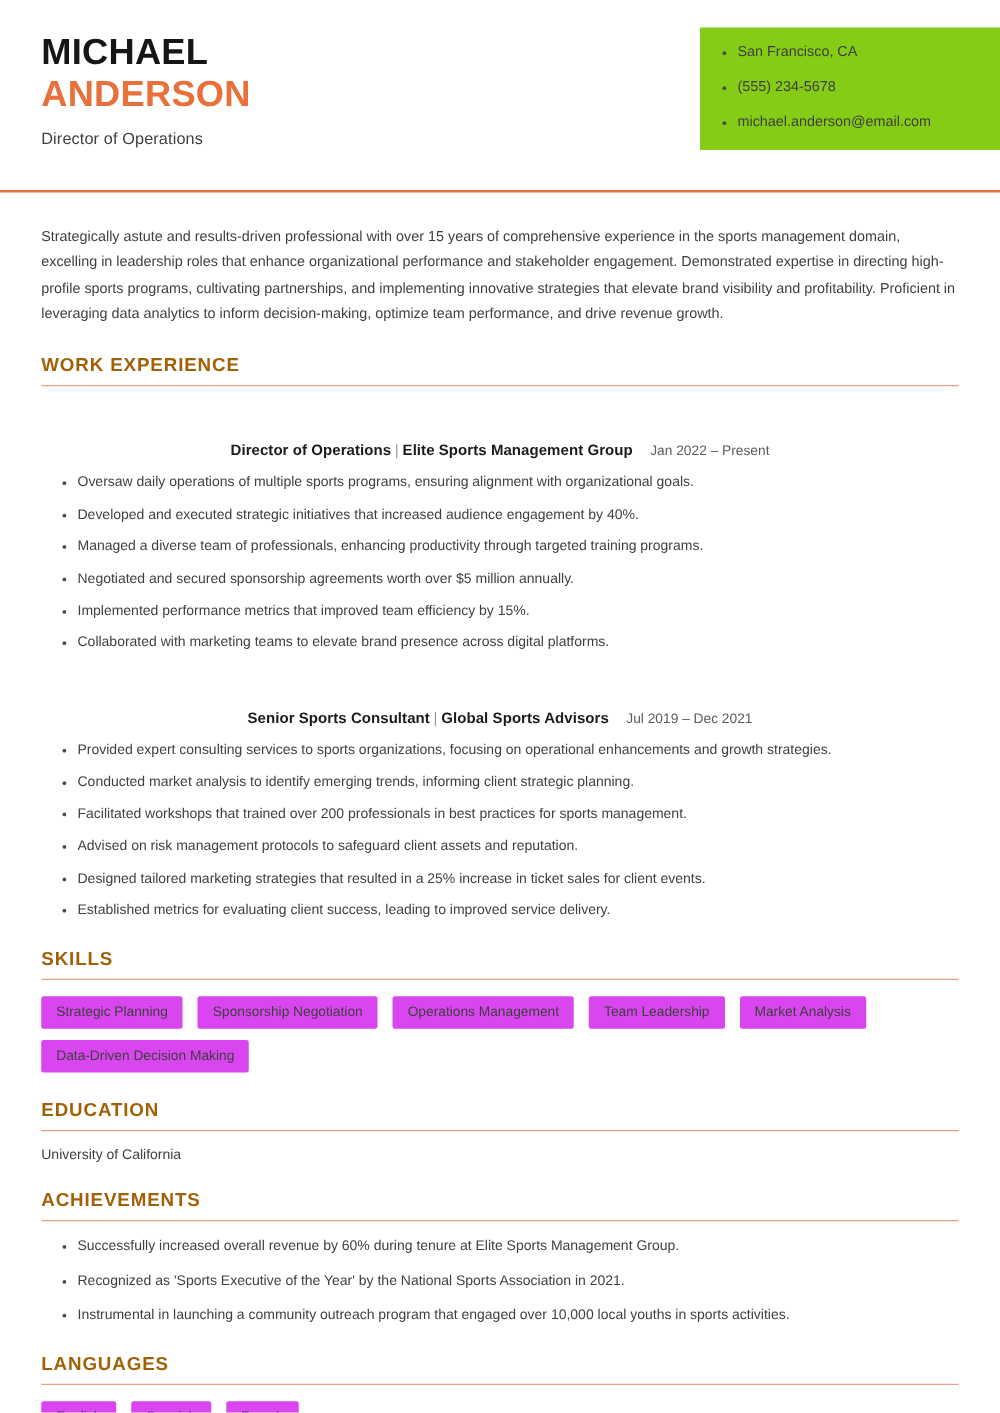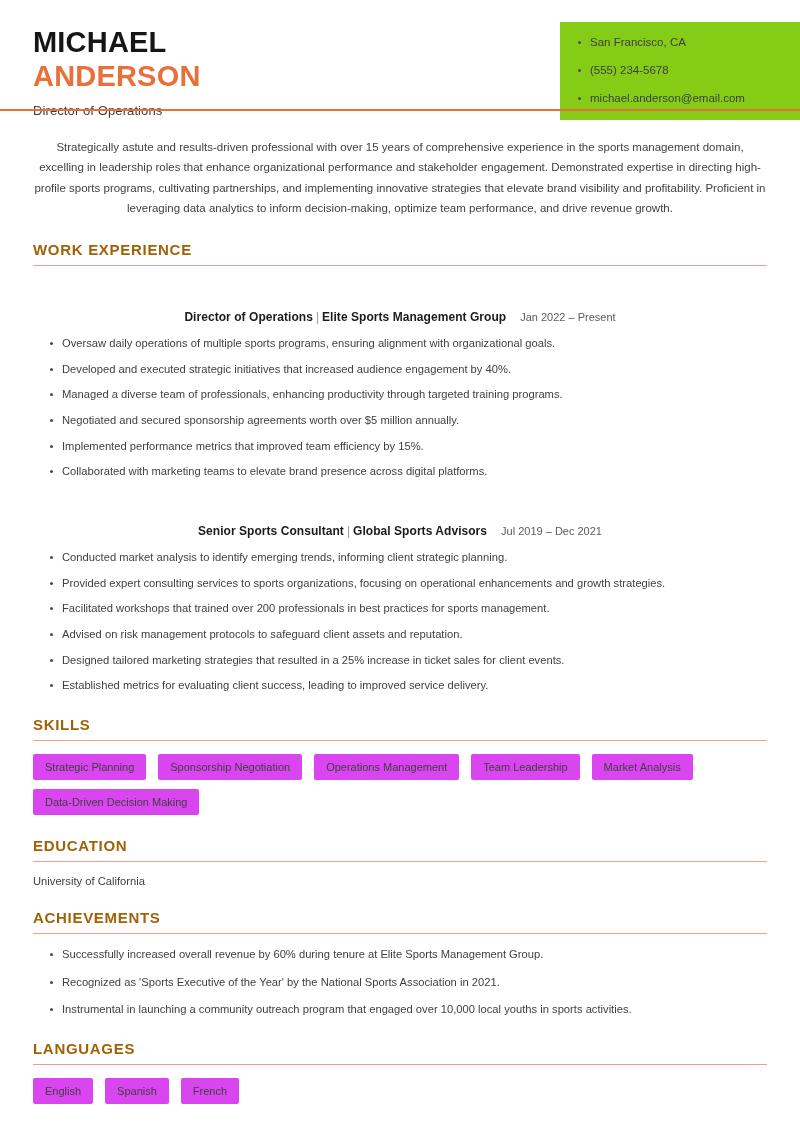--- a/index.html
+++ b/index.html
@@ -16,21 +16,21 @@
     position: relative;
     overflow: hidden;
   }
 
   
   .header {
     display: flex;
     align-items: flex-start;
     justify-content: space-between;
     padding: 0;
-    height: 111px;
+    height: 154px;
     position: relative;
   }
   .header-left {
     padding: 26px 0 0 33px;
   }
   .name-line {
     font-size: 29px;
     font-weight: bold;
     letter-spacing: 0.2px;
     line-height: 1.17;
@@ -86,21 +86,21 @@
   
   .content {
     padding: 0 33px;
   }
   .summary {
     font-size: 11.5px;
     line-height: 1.78;
     color: #3f3f3f;
     margin: 26px 0 0 0;
     max-width: 735px;
-    text-align: center;
+    text-align: left;
   }
 
   
   .section { margin-top: 22px; }
   .section-title {
     color: #a16207;
     font-size: 15px;
     font-weight: bold;
     letter-spacing: 0.7px;
     margin: 0 0 7px 0;
@@ -250,22 +250,22 @@
     </div>
 
     <div class="entry exp-entry">
       <div class="entry-head">
         <div class="entry-title">
           <span>Senior Sports Consultant</span><span class="entry-sep">|</span><span>Global Sports Advisors</span>
         </div>
         <div class="entry-date">Jul 2019 – Dec 2021</div>
       </div>
       <ul class="bullets">
+        <li>Provided expert consulting services to sports organizations, focusing on operational enhancements and growth strategies.</li>
         <li>Conducted market analysis to identify emerging trends, informing client strategic planning.</li>
-        <li>Provided expert consulting services to sports organizations, focusing on operational enhancements and growth strategies.</li>
         <li>Facilitated workshops that trained over 200 professionals in best practices for sports management.</li>
         <li>Advised on risk management protocols to safeguard client assets and reputation.</li>
         <li>Designed tailored marketing strategies that resulted in a 25% increase in ticket sales for client events.</li>
         <li>Established metrics for evaluating client success, leading to improved service delivery.</li>
       </ul>
     </div>
   </div>
 
   <div class="section">
     <div class="section-title">SKILLS</div>

